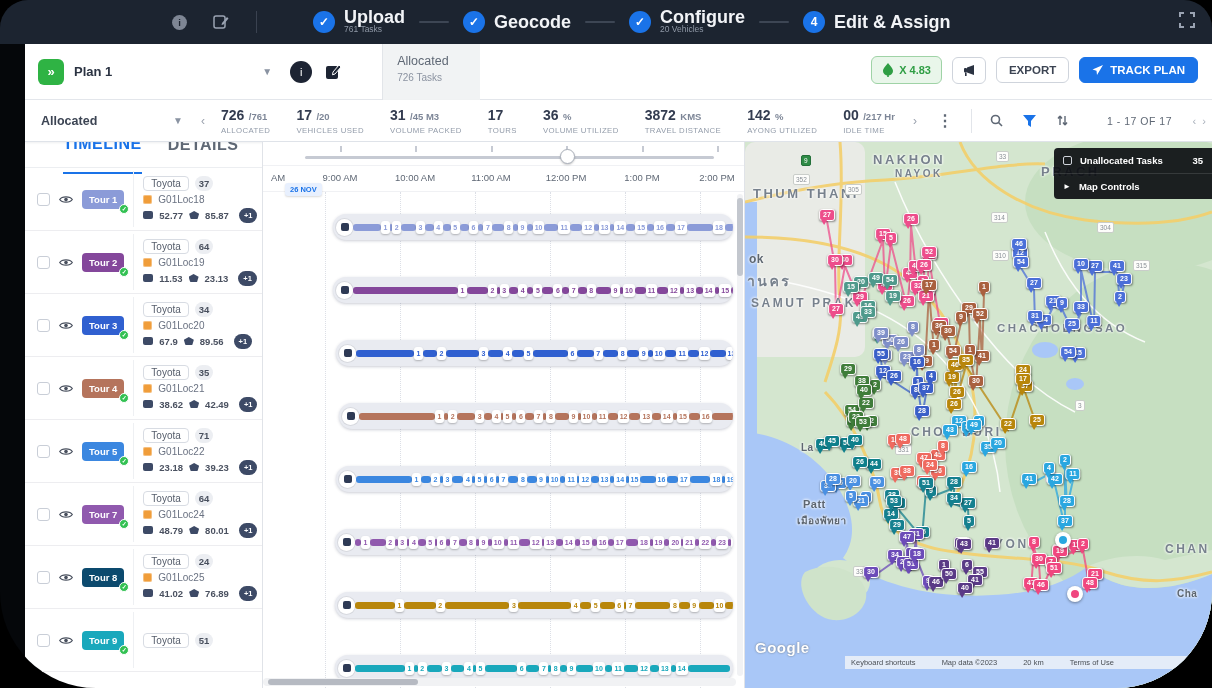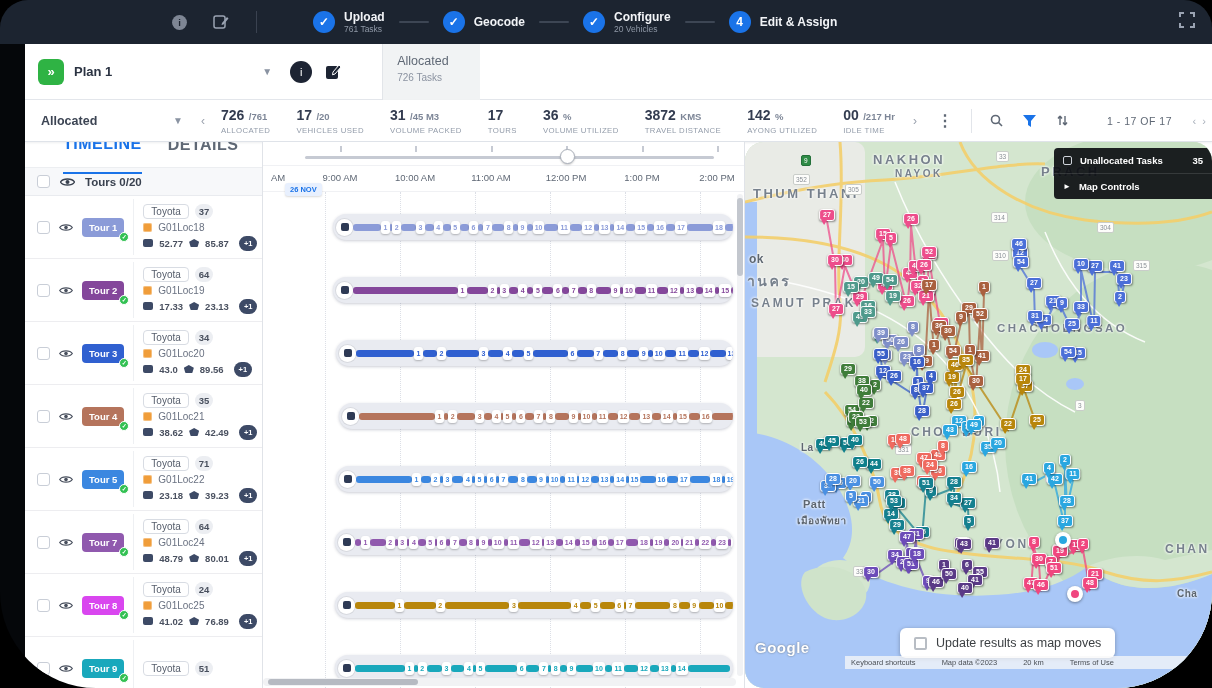--- a/index.html
+++ b/index.html
@@ -5,21 +5,21 @@
   html,body{margin:0;padding:0;background:#000;}
   *{box-sizing:border-box;font-family:"Liberation Sans",sans-serif;}
   .stage{position:relative;width:1212px;height:688px;background:#05070a;border-radius:28px 28px 96px 96px;overflow:hidden;}
   
   .navbar{position:absolute;left:0;top:0;width:1212px;height:44px;background:#1c2430;display:flex;align-items:center;}
   .nv-ic{width:22px;height:22px;display:flex;align-items:center;justify-content:center;color:#9aa3b2;margin:0 10px;}
   .nv-div{width:1px;height:22px;background:#3a4250;margin:0 14px;}
   .steps{display:flex;align-items:center;gap:14px;margin-left:42px;}
   .step{display:flex;align-items:center;gap:9px;}
   .step .dot{width:22px;height:22px;border-radius:50%;background:#1a73e8;color:#fff;font-size:12px;font-weight:bold;display:flex;align-items:center;justify-content:center;}
-  .step .lbl{color:#f2f4f7;font-size:12px;font-weight:bold;line-height:13px;}
+  .step .lbl{color:#f2f4f7;font-size:18px;font-weight:bold;line-height:13px;}
   .step .sub{color:#8f98a6;font-size:8.5px;line-height:10px;}
   .conn{width:30px;height:2px;background:#3d4654;border-radius:1px;}
   .fullscr{position:absolute;right:16px;top:11px;color:#9aa3b2;}
   
   .window{position:absolute;left:25px;top:44px;width:1187px;height:644px;background:#fff;}
   
   .planbar{position:relative;height:56px;border-bottom:1px solid #e4e7ec;display:flex;align-items:center;}
   .plan-logo{width:26px;height:26px;border-radius:6px;background:#2fb344;color:#fff;font-weight:bold;font-size:13px;display:flex;align-items:center;justify-content:center;margin:0 10px 0 13px;}
   .plan-name{font-size:13px;font-weight:bold;color:#2b3342;}
   .chev{color:#8a93a2;font-size:10px;margin:0 8px;}
@@ -86,21 +86,21 @@
   .gpill{display:flex;align-items:center;background:#e9ebf1;border-radius:13px;height:26px;margin-top:18px;padding:0 3px;box-shadow:0 1px 3px rgba(50,60,90,.25);overflow:hidden;}
   .ghome{flex:none;width:17px;height:17px;border-radius:50%;background:#fff;box-shadow:0 0 0 1px rgba(0,0,0,.08);display:flex;align-items:center;justify-content:center;}
   .ghome i{width:8px;height:8px;border-radius:2px;background:#2e3a55;}
   .gseg{flex:none;height:7px;border-radius:3px;}
   .gstop{flex:none;background:#fff;border-radius:3px;font-size:7px;font-weight:bold;text-align:center;padding:3px 2px;min-width:9px;box-shadow:0 1px 2px rgba(0,0,0,.25);}
   .hscroll{position:absolute;left:0;bottom:2px;height:8px;right:8px;background:#f1f2f4;border-radius:4px;}
   .hthumb{position:absolute;left:5px;width:150px;top:1px;height:6px;background:#b6bac2;border-radius:3px;}
   .vscroll{position:absolute;right:1px;top:52px;bottom:12px;width:6px;background:#f1f2f4;border-radius:3px;}
   .vthumb{position:absolute;top:4px;width:6px;height:78px;background:#c3c7cе;background:#c3c7ce;border-radius:3px;}
   
-  .map{position:relative;flex:1;background:#d4e6cf;overflow:hidden;border-radius:19px;}
+  .map{position:relative;flex:1;background:#d4e6cf;overflow:hidden;}
   .map svg.base{position:absolute;left:0;top:0;}
   .mlabel{position:absolute;color:#77818d;font-weight:bold;letter-spacing:2.5px;text-shadow:0 0 3px #fff,0 0 3px #fff;white-space:nowrap;}
   .mlabel.place{letter-spacing:.5px;color:#5d6670;}
   .shield{position:absolute;background:#fdfdfb;border:1px solid #c9cdc9;border-radius:2px;font-size:6.5px;color:#8a9097;padding:0 2px;line-height:9px;}
   .shield.green{background:#2e8b46;border-color:#24703a;color:#fff;}
   .marker{position:absolute;transform:translate(-50%,-100%);color:#fff;font-size:7px;font-weight:bold;border:1.5px solid #fff;border-radius:3px;padding:1px 3px;min-width:7px;text-align:center;box-shadow:0 1px 2px rgba(0,0,0,.4);line-height:8px;}
   .marker .pt{position:absolute;left:1px;bottom:-5px;width:0;height:0;border-left:3px solid transparent;border-right:3px solid transparent;border-top:5px solid #fff;}
   .depot{position:absolute;transform:translate(-50%,-50%);width:16px;height:16px;border-radius:50%;background:#fff;box-shadow:0 1px 3px rgba(0,0,0,.4);display:flex;align-items:center;justify-content:center;}
   .depot i{width:8px;height:8px;border-radius:50%;}
   .movl{position:absolute;right:0;top:6px;width:158px;background:rgba(8,10,14,.9);border-radius:4px 0 0 4px;color:#fff;z-index:6;}
@@ -184,20 +184,45 @@
             <rect x="2" y="3" width="12" height="13" rx="2" fill="#1d2433"></rect>
             <path d="M9 9 L15 2 L17 4 L11 11 L8.5 11.8 Z" fill="#1d2433" stroke="#fff" stroke-width="1"></path>
           </svg>
       </span>
       <div class="tabs" id="plan-tabs">
           <div class="tab">
             <div class="t1">Allocated</div>
             <div class="t2">726 Tasks</div>
           </div>
         </div>
+      <div class="pb-right">
+        <span class="eco">
+          <svg width="12" height="14" viewBox="0 0 12 14">
+              <path d="M6 0 C8 3 11 5 11 8 A5 4.5 0 0 1 1 8 C1 5 4 3 6 0Z" fill="#2f9e44"></path>
+              <rect x="5.2" y="9" width="1.6" height="5" fill="#2f9e44"></rect>
+            </svg>
+          <span>X 4.83</span>
+        </span>
+        <span class="btn icon-only">
+          <svg width="14" height="13" viewBox="0 0 14 13">
+              <path d="M12 1 L12 11 L5 8.5 L5 3.5 Z" fill="#2b3342"></path>
+              <rect x="2" y="4" width="3" height="4.5" rx="1" fill="#2b3342"></rect>
+              <rect x="3" y="8.5" width="1.6" height="3.5" fill="#2b3342"></rect>
+            </svg>
+        </span>
+        <span class="btn">
+            <span>EXPORT</span>
+          </span>
+        <span class="btn primary">
+          <svg width="12" height="12" viewBox="0 0 12 12">
+              <path d="M11 1 L5 11 L4.5 6.8 L0.5 5.5 Z" fill="#fff"></path>
+            </svg>
+          <span>TRACK PLAN</span>
+        </span>
+      </div>
     </div>
 
     <div class="statsbar">
       <span class="view-sel">
         <span>Allocated</span>
         <span class="chev" style="margin-left:auto">▼</span>
       </span>
       <span class="sb-chev">‹</span>
       <div class="stats" id="stats">
           <div class="stat">
@@ -257,30 +282,20 @@
       <span class="pag-arrows">‹&nbsp;&nbsp;›</span>
     </div>
 
     <div class="content">
 
       <div class="panel">
         <div class="ptabs">
           <span class="ptab active">TIMELINE</span>
           <span class="ptab">DETAILS</span>
         </div>
-        <div class="tours-head">
-          <span class="cb"></span>
-          <span class="eye">
-            <svg width="15" height="10" viewBox="0 0 15 10">
-                <path d="M0.5 5 C3 1 12 1 14.5 5 C12 9 3 9 0.5 5 Z" fill="none" stroke="#39414f" stroke-width="1.4"></path>
-                <circle cx="7.5" cy="5" r="2" fill="#39414f"></circle>
-              </svg>
-          </span>
-          <span>Tours 0/20</span>
-        </div>
         <div id="tour-rows">
             <div class="trow">
               <span class="cb"></span>
               <span class="eye">
                 <svg width="14" height="9" viewBox="0 0 15 10">
                   <path d="M0.5 5 C3 1 12 1 14.5 5 C12 9 3 9 0.5 5 Z" fill="none" stroke="#49505e" stroke-width="1.4"></path>
                   <circle cx="7.5" cy="5" r="2" fill="#49505e"></circle>
                 </svg>
               </span>
               <span class="tbadge" style="background:#8b9bd8">Tour 1<span class="st">✓</span></span>
@@ -315,21 +330,21 @@
                 <div class="tline">
                   <span class="vchip">Toyota</span>
                   <span class="cchip">64</span>
                 </div>
                 <div class="tline">
                   <span class="pkg"></span>
                   <span class="loc">G01Loc19</span>
                 </div>
                 <div class="tline">
                   <span class="mic"></span>
-                  <span class="mval">17.33</span>
+                  <span class="mval">11.53</span>
                   <span class="mic w"></span>
                   <span class="mval">23.13</span>
                   <span class="plus1">+1</span>
                 </div>
               </div>
             </div>
             <div class="trow">
               <span class="cb"></span>
               <span class="eye">
                 <svg width="14" height="9" viewBox="0 0 15 10">
@@ -342,21 +357,21 @@
                 <div class="tline">
                   <span class="vchip">Toyota</span>
                   <span class="cchip">34</span>
                 </div>
                 <div class="tline">
                   <span class="pkg"></span>
                   <span class="loc">G01Loc20</span>
                 </div>
                 <div class="tline">
                   <span class="mic"></span>
-                  <span class="mval">43.0</span>
+                  <span class="mval">67.9</span>
                   <span class="mic w"></span>
                   <span class="mval">89.56</span>
                   <span class="plus1">+1</span>
                 </div>
               </div>
             </div>
             <div class="trow">
               <span class="cb"></span>
               <span class="eye">
                 <svg width="14" height="9" viewBox="0 0 15 10">
@@ -438,21 +453,21 @@
               </div>
             </div>
             <div class="trow">
               <span class="cb"></span>
               <span class="eye">
                 <svg width="14" height="9" viewBox="0 0 15 10">
                   <path d="M0.5 5 C3 1 12 1 14.5 5 C12 9 3 9 0.5 5 Z" fill="none" stroke="#49505e" stroke-width="1.4"></path>
                   <circle cx="7.5" cy="5" r="2" fill="#49505e"></circle>
                 </svg>
               </span>
-              <span class="tbadge" style="background:#d946ef">Tour 8<span class="st">✓</span></span>
+              <span class="tbadge" style="background:#0c4a6e">Tour 8<span class="st">✓</span></span>
               <div class="tcard">
                 <div class="tline">
                   <span class="vchip">Toyota</span>
                   <span class="cchip">24</span>
                 </div>
                 <div class="tline">
                   <span class="pkg"></span>
                   <span class="loc">G01Loc25</span>
                 </div>
                 <div class="tline">
@@ -1107,24 +1122,20 @@
             <span class="mcb"></span>
             <span>Unallocated Tasks</span>
             <span class="val">35</span>
           </div>
           <div class="row">
             <span class="caret">►</span>
             <span>Map Controls</span>
           </div>
         </div>
 
-        <div class="updpill">
-          <span class="mcb2"></span>
-          <span>Update results as map moves</span>
-        </div>
         <div class="glogo">Google</div>
         <div class="attr" id="attr">
             <span>Keyboard shortcuts</span>
             <span>Map data ©2023</span>
             <span>20 km</span>
             <span>Terms of Use</span>
           </div>
       </div>
 
     </div>

